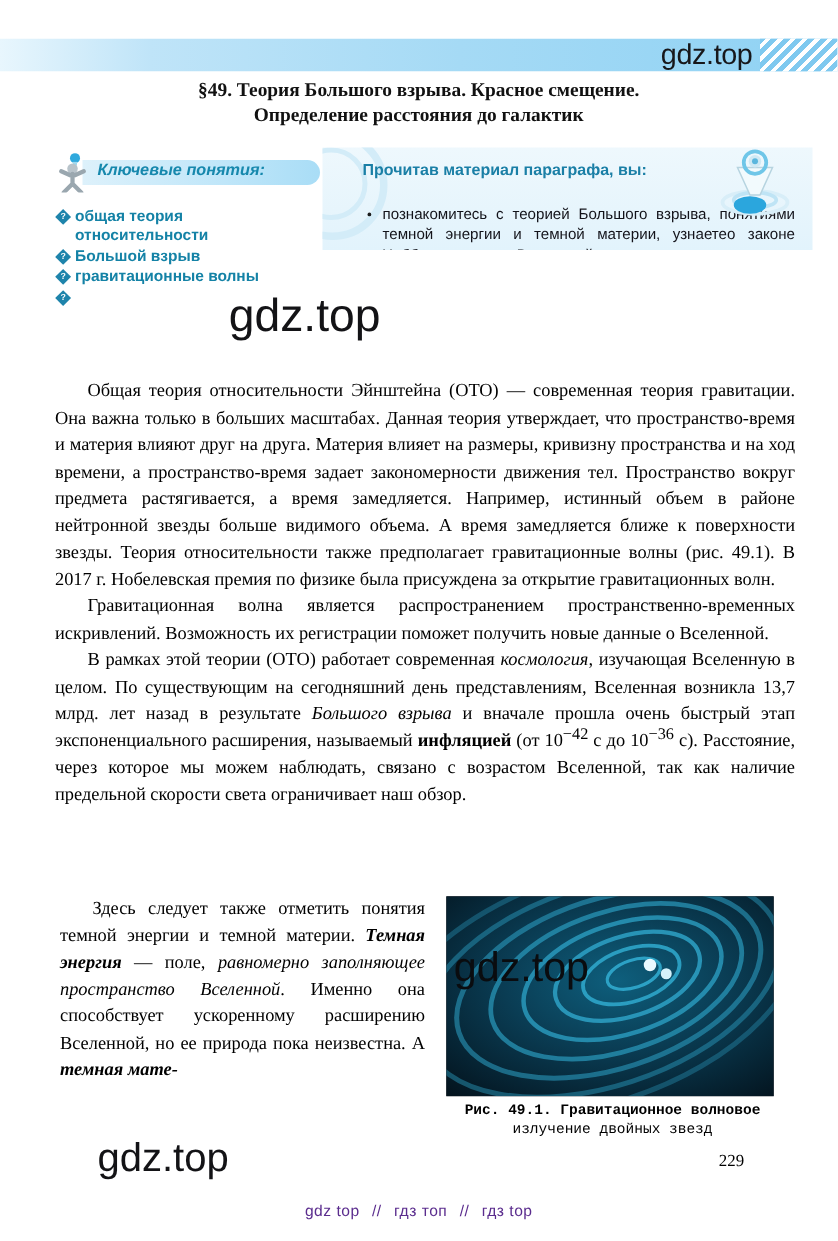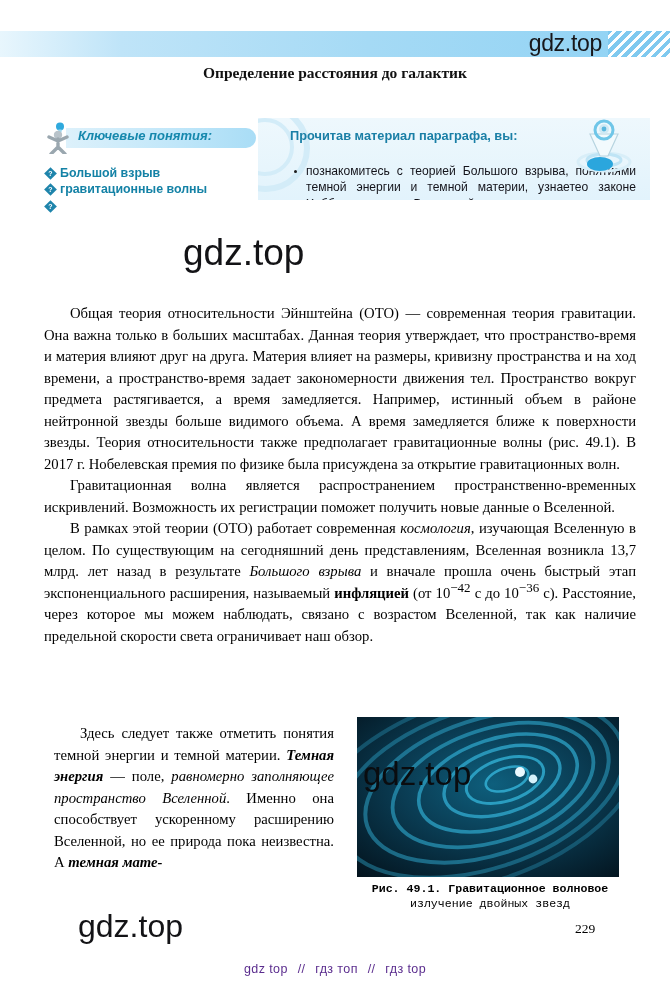--- a/index.html
+++ b/index.html
@@ -109,21 +109,21 @@
     font-family:"Liberation Serif", serif;
     font-size:14.7px;line-height:21.5px;color:#000;
     text-align:justify;
   }
   .body-col p{margin:0;text-indent:26px;}
   .narrow{
     position:absolute;top:713px;left:44px;width:300px;
     font-family:"Liberation Serif", serif;
     font-size:14.7px;line-height:21.5px;color:#000;text-align:justify;
   }
-  .narrow p{margin:10px;text-indent:26px;}
+  .narrow p{margin:4px;text-indent:26px;}
   .it{font-style:italic;}
   .bi{font-style:italic;font-weight:bold;}
   .bd{font-weight:bold;}
   sup{font-size:13px;vertical-align:super;line-height:0;}
 
   
   .fig{
     position:absolute;top:717px;left:357px;width:262px;height:160px;
     background:#020a12;overflow:hidden;
   }
@@ -155,32 +155,37 @@
 </head>
 <body>
 
 <div class="promo-line">Ищите нас по запросу ГДЗ ТОП</div>
 
 <div class="banner"></div>
 <div class="banner-stripes"></div>
 <div class="banner-brand">gdz.top</div>
 
 <div class="sec-title">
+  <div>§49. Теория Большого взрыва. Красное смещение.</div>
   <div>Определение расстояния до галактик</div>
 </div>
 
 <div class="kc-head"></div>
 <div class="kc-head-label">Ключевые понятия:</div>
 <svg class="kc-person" viewBox="0 0 30 32">
   <circle cx="17" cy="4.5" r="4" fill="#2fa9dd"></circle>
   <rect x="15.4" y="7.5" width="3.2" height="3" fill="#9fd8ee"></rect>
   <circle cx="15" cy="13" r="4.2" fill="#b8c3ca"></circle>
   <path d="M15 17 L15 25 M15 19 L6 15 M15 19 L24 15 M15 25 L8 32 M15 25 L22 32" stroke="#9aa7af" stroke-width="3.4" fill="none" stroke-linecap="round"></path>
 </svg>
 <div class="kc-list">
+  <div class="kc-item">
+    <span class="kc-diamond"></span>
+    <span>общая теория относительности</span>
+  </div>
   <div class="kc-item">
     <span class="kc-diamond"></span>
     <span>Большой взрыв</span>
   </div>
   <div class="kc-item">
     <span class="kc-diamond"></span>
     <span>гравитационные волны</span>
   </div>
   <div class="kc-item">
     <span class="kc-diamond"></span>

